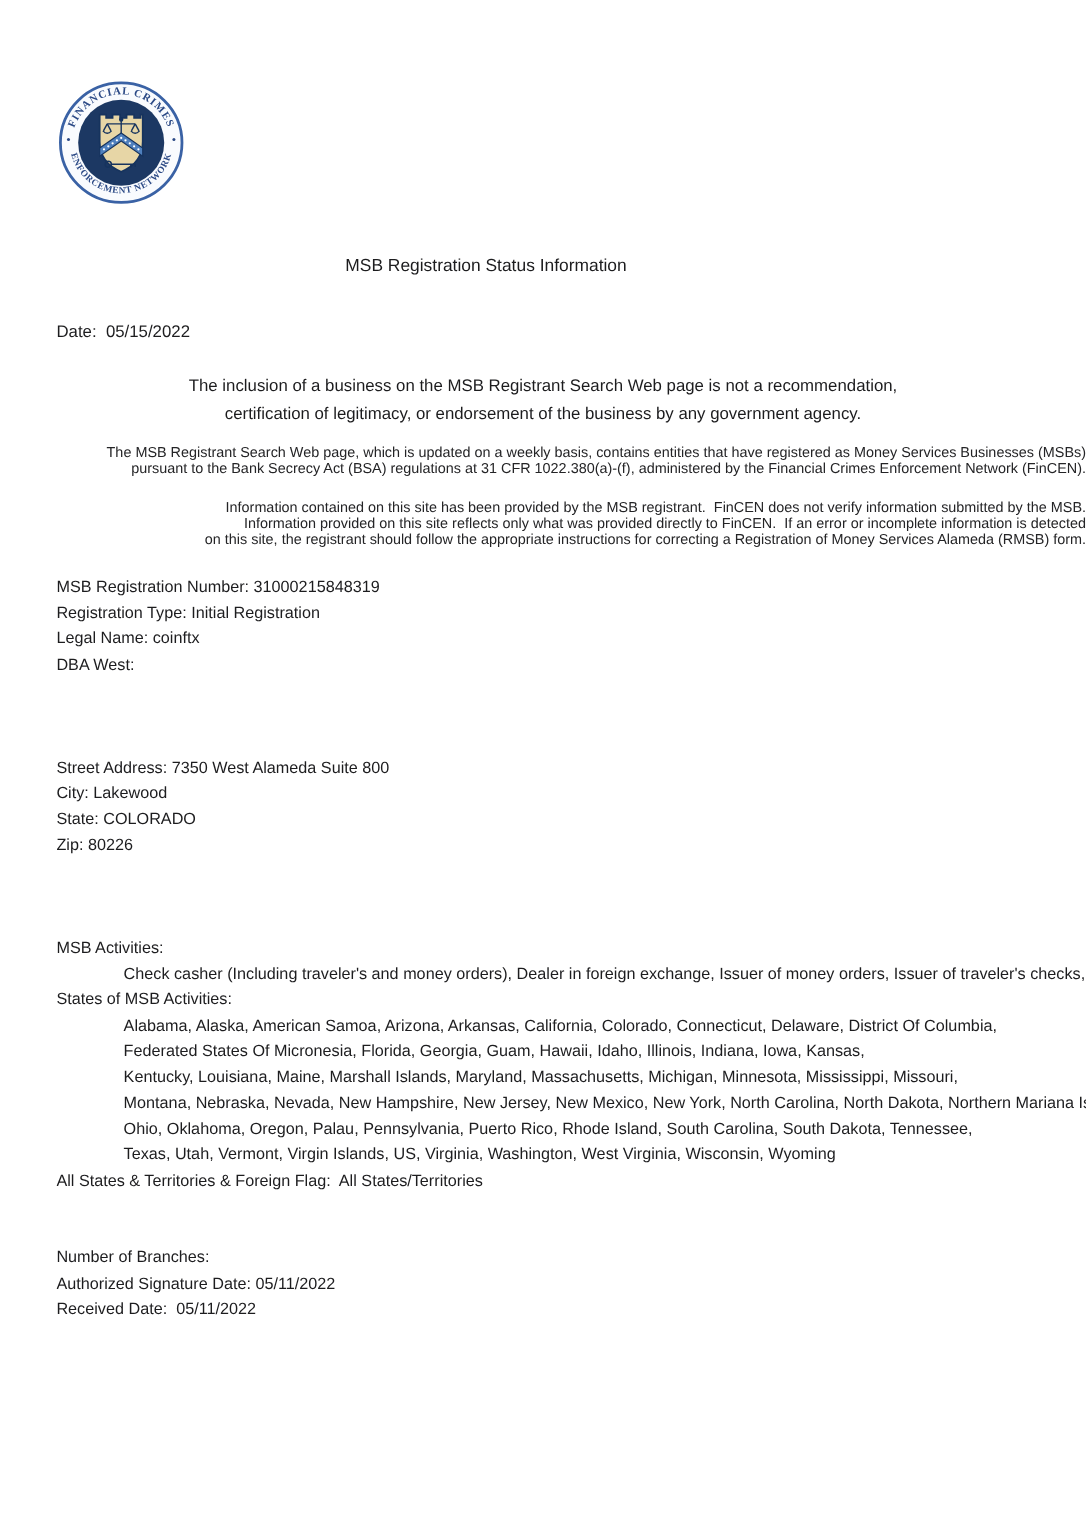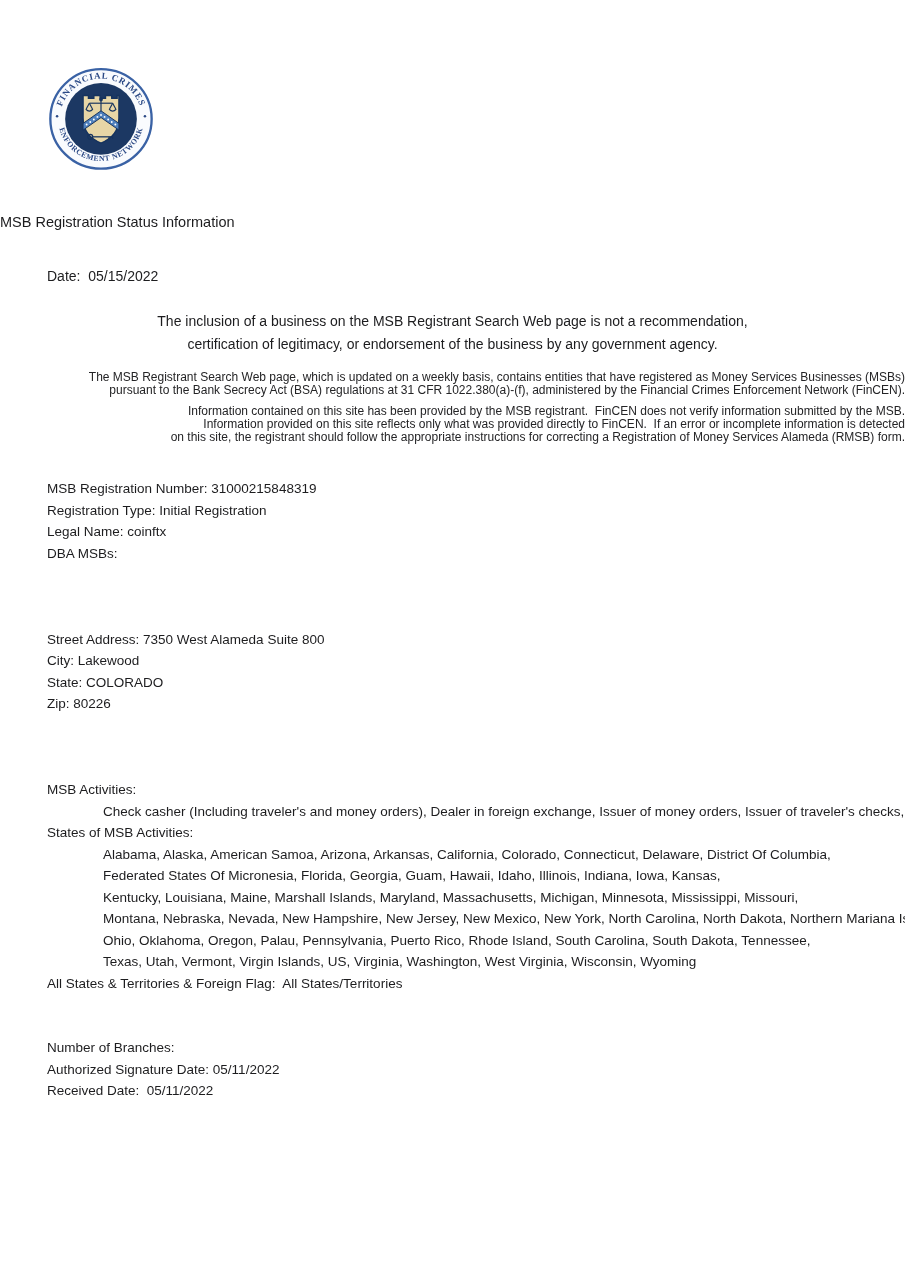--- a/index.html
+++ b/index.html
@@ -16,30 +16,30 @@
 
   
   .seal-wrap { left: 46px; top: 66px; width: 110px; height: 104px; }
   .agency {
     left: 169px; top: 84px;
     font-size: 29px; font-weight: bold; color: #141414;
     line-height: 33px; letter-spacing: -0.3px; white-space: pre;
   }
 
   
-  .doc-title { left: 0; top: 214px; width: 810px; text-align: left; font-size: 14.5px; color: #1c1c1e; }
+  .doc-title { left: 0; top: 214px; width: 810px; text-align: center; font-size: 14.5px; color: #1c1c1e; }
   .date-line { left: 47px; top: 268px; font-size: 14px; white-space: pre; }
 
   
   .notice { left: 0; top: 310px; width: 905px; text-align: center; font-size: 14px; line-height: 23px; color: #1c1c1e; }
   .notice div { white-space: pre; }
   .para { left: 0; width: 905px; text-align: right; font-size: 12px; line-height: 13px; color: #242426; }
   .para div { white-space: pre; }
   .para1 { top: 371px; }
-  .para2 { top: 405px; }
+  .para2 { top: 417px; }
 
   
   .body-block { left: 47px; top: 478px; width: 858px; font-size: 13.5px; color: #1d1d1f; }
   .line { line-height: 21.5px; white-space: pre; overflow: hidden; }
   .indent { padding-left: 56px; }
   .sp-3 { height: 64.5px; }
   .sp-2 { height: 43px; }
 </style>
 </head>
 <body>
@@ -117,21 +117,21 @@
   <div class="abs para para2">
     <div>Information contained on this site has been provided by the MSB registrant.  FinCEN does not verify information submitted by the MSB.</div>
     <div>Information provided on this site reflects only what was provided directly to FinCEN.  If an error or incomplete information is detected</div>
     <div>on this site, the registrant should follow the appropriate instructions for correcting a Registration of Money Services Alameda (RMSB) form.</div>
   </div>
 
   <div class="abs body-block">
     <div class="line">MSB Registration Number: 31000215848319</div>
     <div class="line">Registration Type: Initial Registration</div>
     <div class="line">Legal Name: coinftx</div>
-    <div class="line">DBA MSBs:</div>
+    <div class="line">DBA West:</div>
 
     <div class="sp-3"></div>
 
     <div class="line">Street Address: 7350 West Alameda Suite 800</div>
     <div class="line">City: Lakewood</div>
     <div class="line">State: COLORADO</div>
     <div class="line">Zip: 80226</div>
 
     <div class="sp-3"></div>
 

